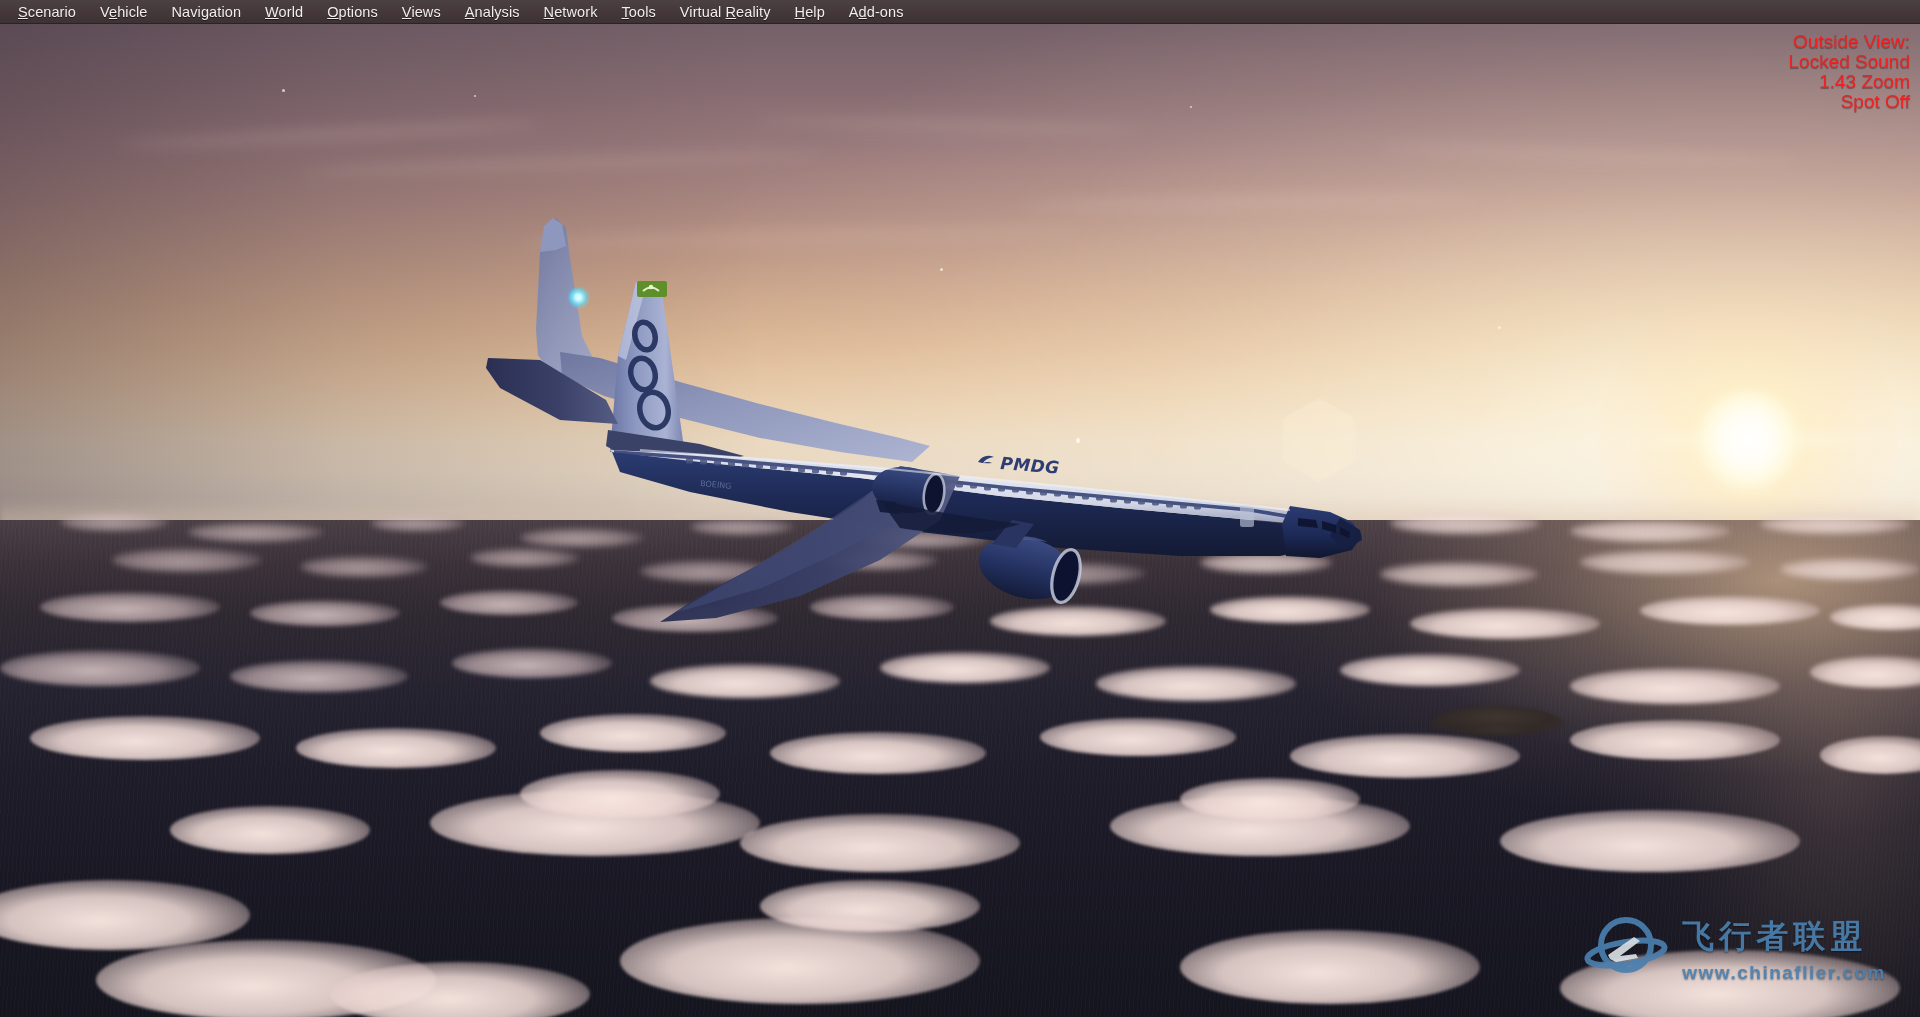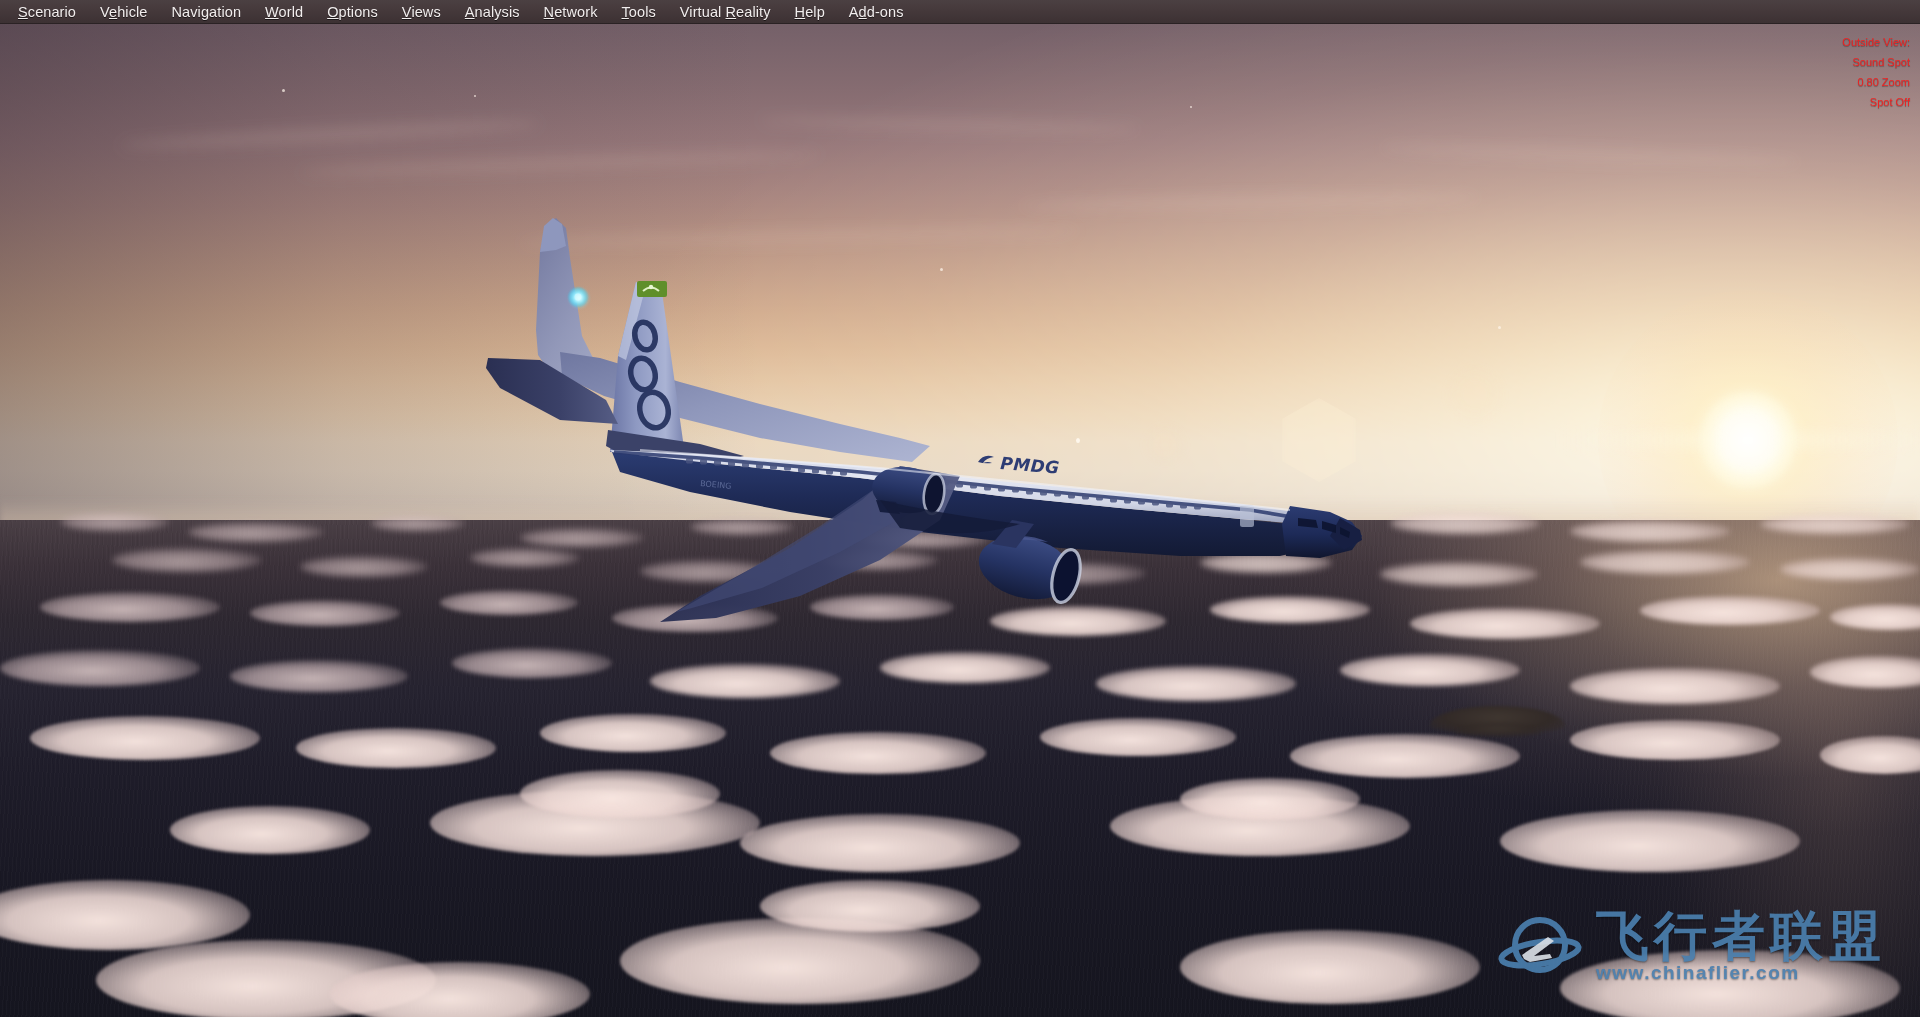--- a/index.html
+++ b/index.html
@@ -178,37 +178,37 @@
 
   
   #hud {
     position:absolute; top:32px; right:10px;
     text-align:right;
     z-index:40;
     user-select:none;
   }
   #hud div {
     color:#ee2222;
-    font-size:11px;
+    font-size:19px;
     line-height:20px;
     font-family:"Liberation Sans", sans-serif;
     text-shadow:0 1px 1px rgba(0,0,0,.35);
     white-space:nowrap;
   }
 
   
   #watermark {
     position:absolute; right:34px; bottom:26px;
     display:flex; align-items:center; gap:14px;
     z-index:30; user-select:none; opacity:.92;
   }
   #watermark .wm-logo { width:84px; height:84px; position:relative; flex:0 0 auto; }
   #watermark .wm-text { display:flex; flex-direction:column; align-items:flex-start; }
   .wm-cn {
-    font-size:53px; line-height:50px; font-weight:bold;
+    font-size:32px; line-height:50px; font-weight:bold;
     color:#4a7fae;
     font-family:"DejaVu Sans", sans-serif;
     letter-spacing:5px;
     text-shadow:0 1px 2px rgba(0,0,0,.45);
   }
   .wm-url {
     font-size:19px; line-height:28px; font-weight:bold;
     color:#4a7fae;
     letter-spacing:1.5px;
     font-family:"Liberation Sans", sans-serif;
@@ -513,22 +513,22 @@
     <div class="menu-item"><u>A</u>nalysis</div>
     <div class="menu-item"><u>N</u>etwork</div>
     <div class="menu-item"><u>T</u>ools</div>
     <div class="menu-item">Virtual <u>R</u>eality</div>
     <div class="menu-item"><u>H</u>elp</div>
     <div class="menu-item">A<u>d</u>d-ons</div>
   </div>
 
   <div id="hud">
     <div>Outside View:</div>
-    <div>Sound Spot</div>
-    <div>0.80 Zoom</div>
+    <div>Locked Sound</div>
+    <div>1.43 Zoom</div>
     <div>Spot Off</div>
   </div>
 
   <div id="watermark">
     <div class="wm-logo">
       <svg width="84" height="84" viewBox="0 0 84 84" xmlns="http://www.w3.org/2000/svg">
         <circle cx="42" cy="38" r="25" fill="none" stroke="#4a7fae" stroke-width="6"></circle>
         <ellipse cx="42" cy="46" rx="39" ry="11" fill="none" stroke="#4a7fae" stroke-width="6" transform="rotate(-9 42 46)"></ellipse>
         <path d="M 24,48 L 50,30 L 56,34 L 36,49 L 52,47 L 54,51 L 32,55 L 26,52 Z" fill="#e8eef4" opacity=".92"></path>
       </svg>

